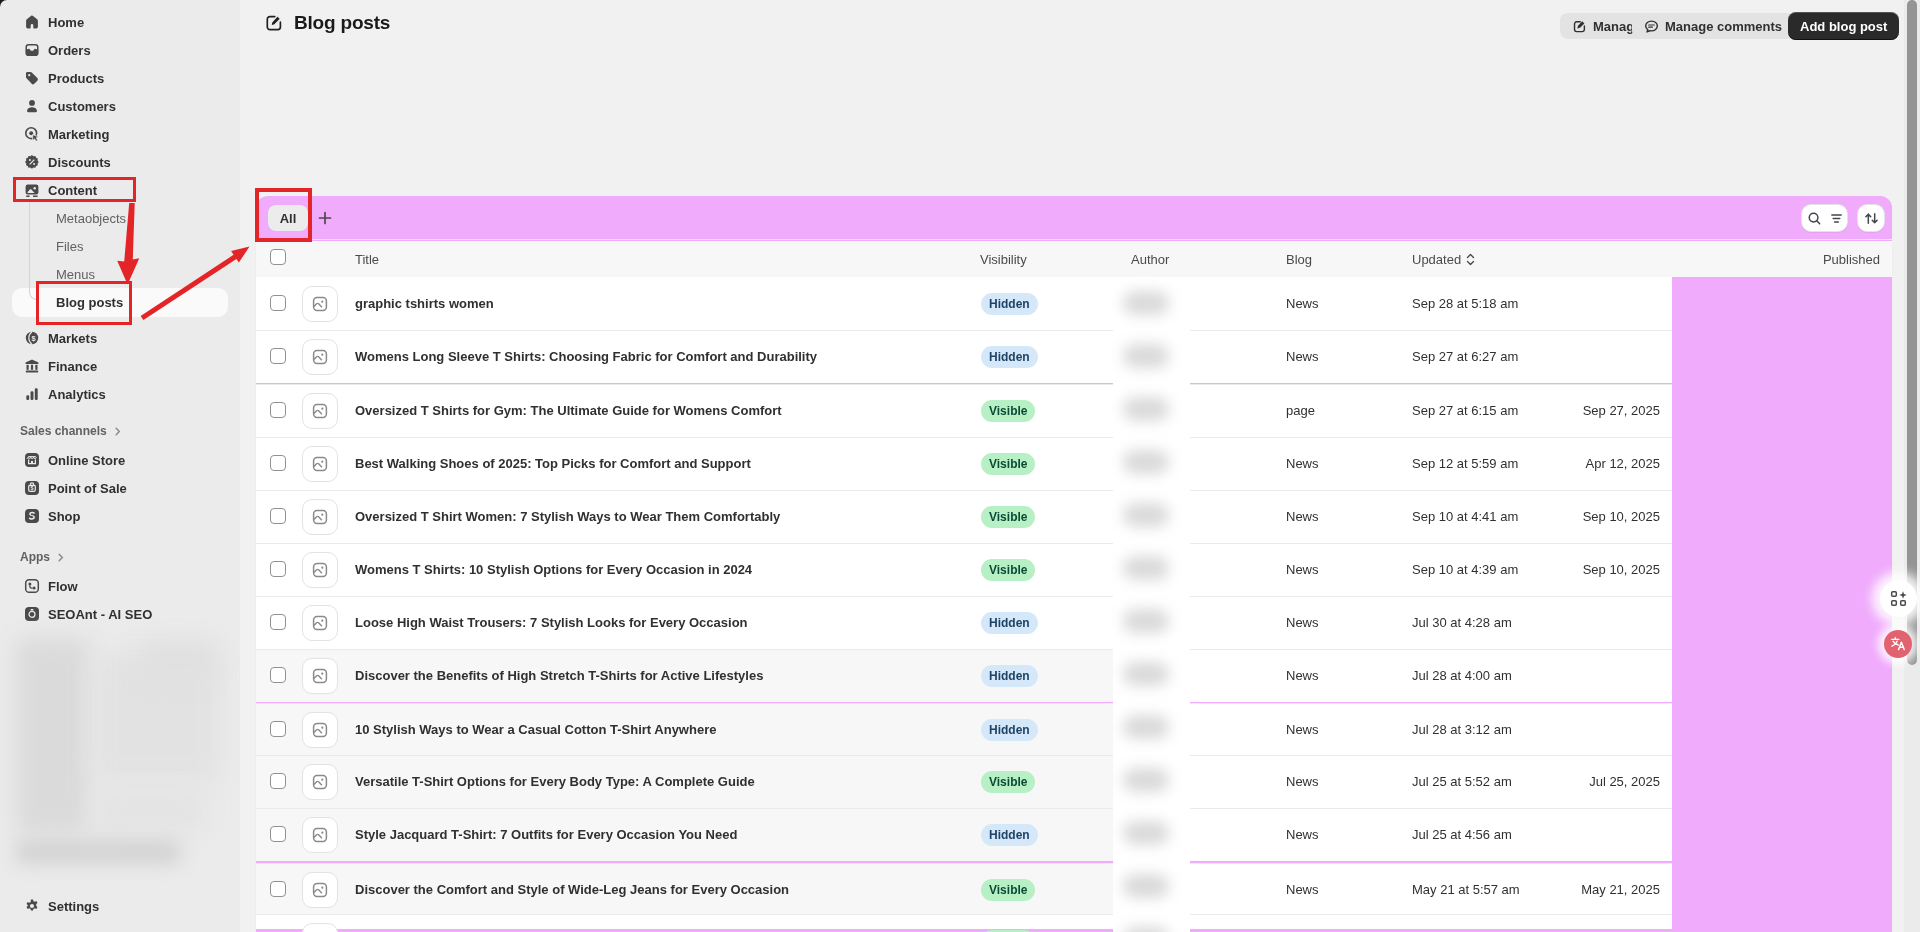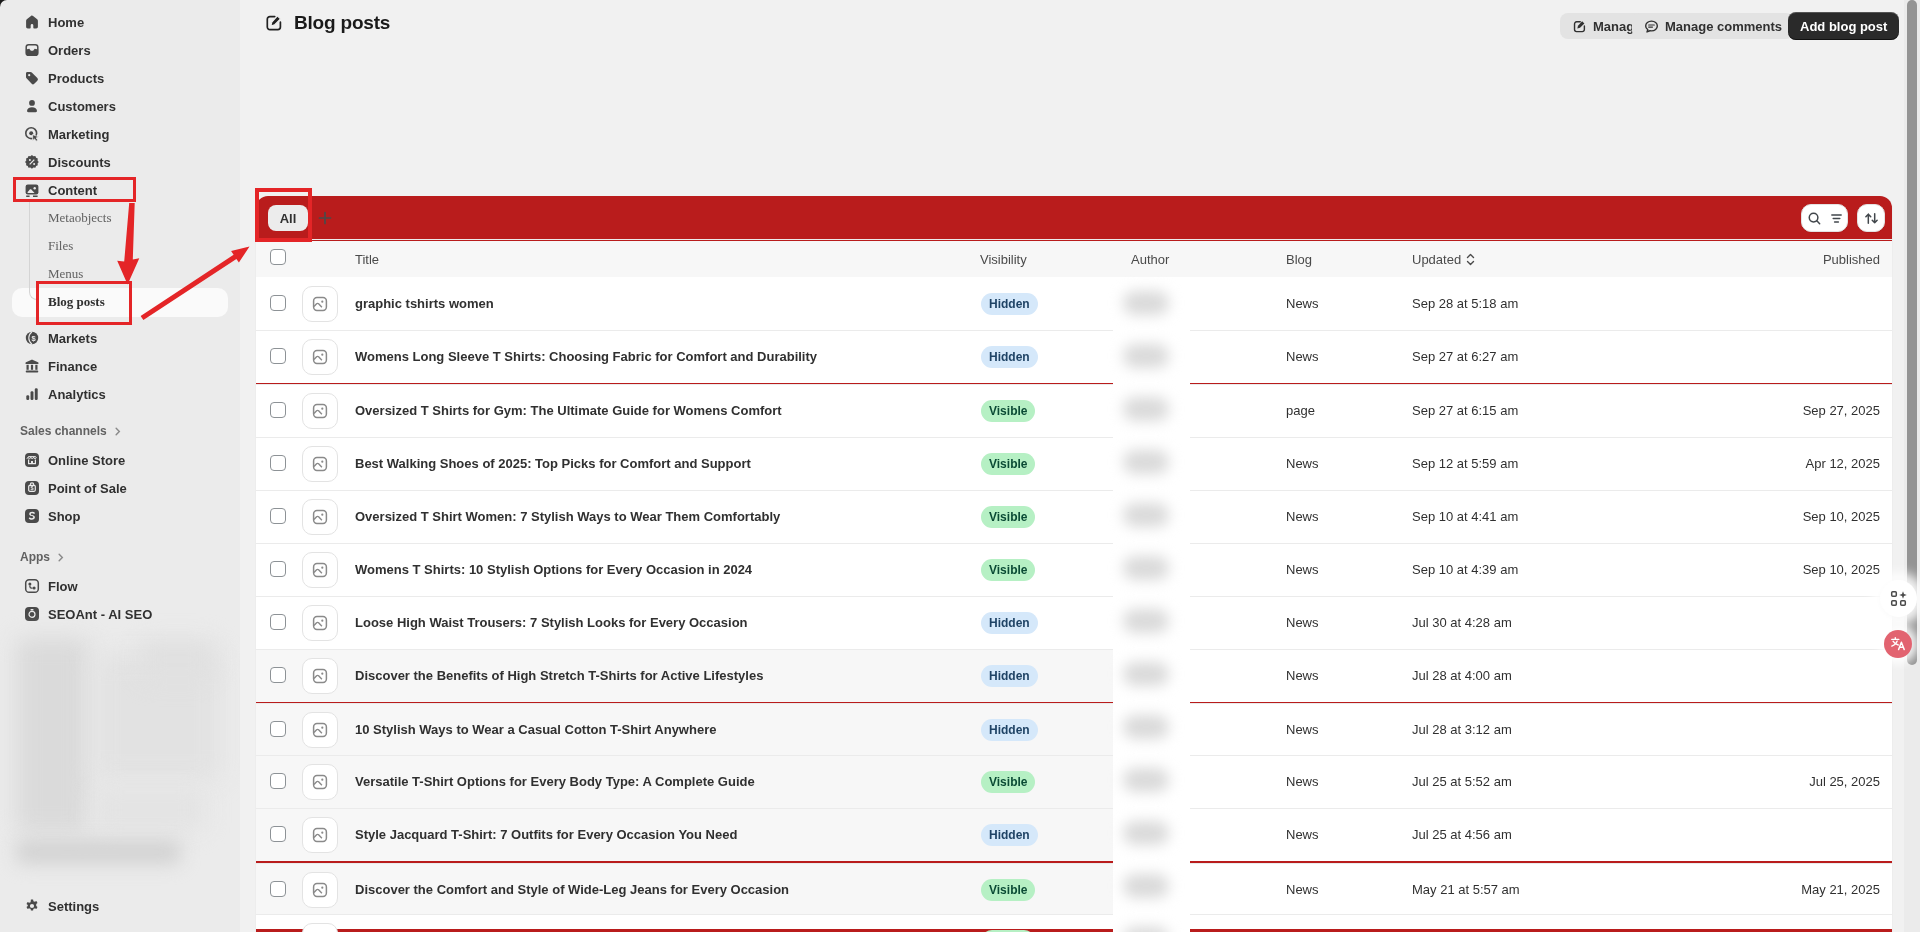--- a/index.html
+++ b/index.html
@@ -7,22 +7,22 @@
   body { font-family:"Liberation Sans", sans-serif; background:#1a1a1a; }
   #app { position:relative; width:1920px; height:932px; }
   .abs { position:absolute; }
 
   
   #sidebar { position:absolute; left:0; top:0; width:240px; height:932px;
     background:#ebebeb; border-top-left-radius:7px; }
   .nav { position:absolute; left:0; height:28px; display:flex; align-items:center;
     padding-left:24px; gap:8px; font-size:13px; font-weight:600; color:#303030; width:240px;}
   .nav svg { flex:0 0 16px; }
-  .sub { position:absolute; left:48px; height:28px; display:flex; align-items:center;
-    font-size:13px; font-weight:500; color:#616161;font-family:Liberation Serif, serif; }
+  .sub { position:absolute; left:56px; height:28px; display:flex; align-items:center;
+    font-size:13px; font-weight:500; color:#616161; }
   .sechead { position:absolute; left:20px; height:20px; display:flex; align-items:center;
     gap:6px; font-size:12px; font-weight:600; color:#616161; }
   #selpill { position:absolute; left:12px; top:288px; width:216px; height:29px;
     background:#fafafa; border-radius:10px; }
   #treeline { position:absolute; left:29px; top:202px; width:10px; height:98px;
     border-left:1.5px solid #d4d4d4; border-bottom:1.5px solid #d4d4d4;
     border-bottom-left-radius:8px; }
 
   
   .blurbox { position:absolute; filter:blur(6px); border-radius:8px; }
@@ -43,36 +43,36 @@
     border-radius:12px; background:#fff; box-shadow:0 1px 2px rgba(0,0,0,.07); overflow:hidden; }
   #banner .band { height:42px; background:#ffb805; display:flex; align-items:center; gap:10px;
     padding:0 16px; font-size:13px; font-weight:700; color:#332d03; }
   #banner .body { padding:17px 16px 0; font-size:14px; line-height:16px; color:#303030; }
   #manageaccess { margin-top:15px; display:inline-flex; align-items:center; height:26px;
     padding:0 12px; background:#fff; border:1px solid #d4d4d4; border-radius:8px;
     font-size:13px; font-weight:600; color:#303030; box-shadow:0 1px 0 rgba(0,0,0,.06); }
 
   
   #card { position:absolute; left:16px; top:196px; width:1636px; height:736px;
-    border-radius:12px 12px 0 0; background:#b91c1c; box-shadow:0 1px 2px rgba(0,0,0,.07); }
+    border-radius:12px 12px 0 0; background:#f0abfc; box-shadow:0 1px 2px rgba(0,0,0,.07); }
   #tabs { position:absolute; left:0; top:0; width:100%; height:44px; border-bottom:1px solid #ebebeb; }
   #alltab { position:absolute; left:12px; top:9px; width:40px; height:26px; background:#ececec;
     border-radius:8px; display:flex; align-items:center; justify-content:center;
     font-size:13px; font-weight:600; color:#303030; }
   #plus { position:absolute; left:62px; top:15px; }
   .iconbtn { position:absolute; top:8px; height:28px; background:#fff; border:1px solid #e3e3e3;
     border-radius:10px; display:flex; align-items:center; justify-content:center; gap:8px;
     box-shadow:0 1px 0 rgba(0,0,0,.05); }
 
   #thead { position:absolute; left:0; top:45px; width:100%; height:36px; background:#f7f7f7;
     font-size:13px; color:#4a4a4a; }
   #thead .cb { top:10px; }
   .hcell { position:absolute; top:0; height:36px; display:flex; align-items:center; }
 
-  .row { position:absolute; left:0; width:1636px; height:53px; background:#fff; }
+  .row { position:absolute; left:0; width:1416px; height:53px; background:#fff; }
   .row.gray { background:linear-gradient(to right,#f7f7f7 857px,#fff 857px); }
   .row .sep { position:absolute; left:0; top:0; width:100%; height:1px; background:#ebebeb; }
   .cb { position:absolute; left:14px; width:16px; height:16px; border:1.5px solid #8d9296;
     border-radius:4px; background:#fff; }
   .row .cb { top:18px; }
   .thumb { position:absolute; left:46px; top:9px; width:36px; height:36px; background:#fff;
     border:1px solid #e3e3e3; border-radius:10px; display:flex; align-items:center; justify-content:center; }
   .title { position:absolute; left:99px; top:0; height:53px; display:flex; align-items:center;
     font-size:13px; font-weight:650; color:#303030; }
   .badge { position:absolute; top:16px; height:22px; border-radius:11px; padding:0 8px;

